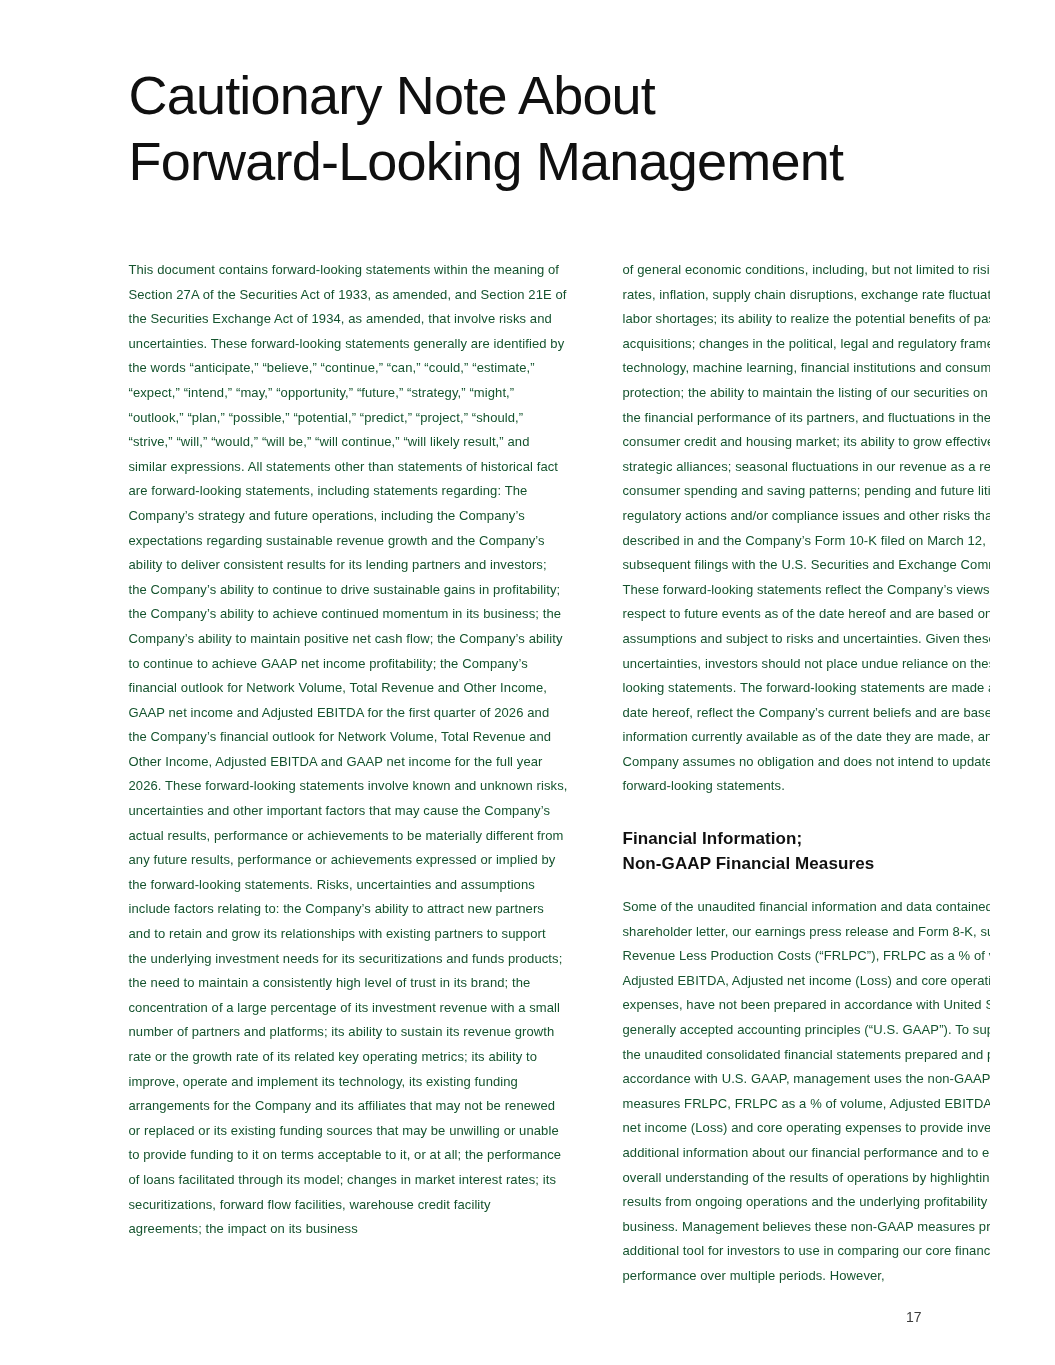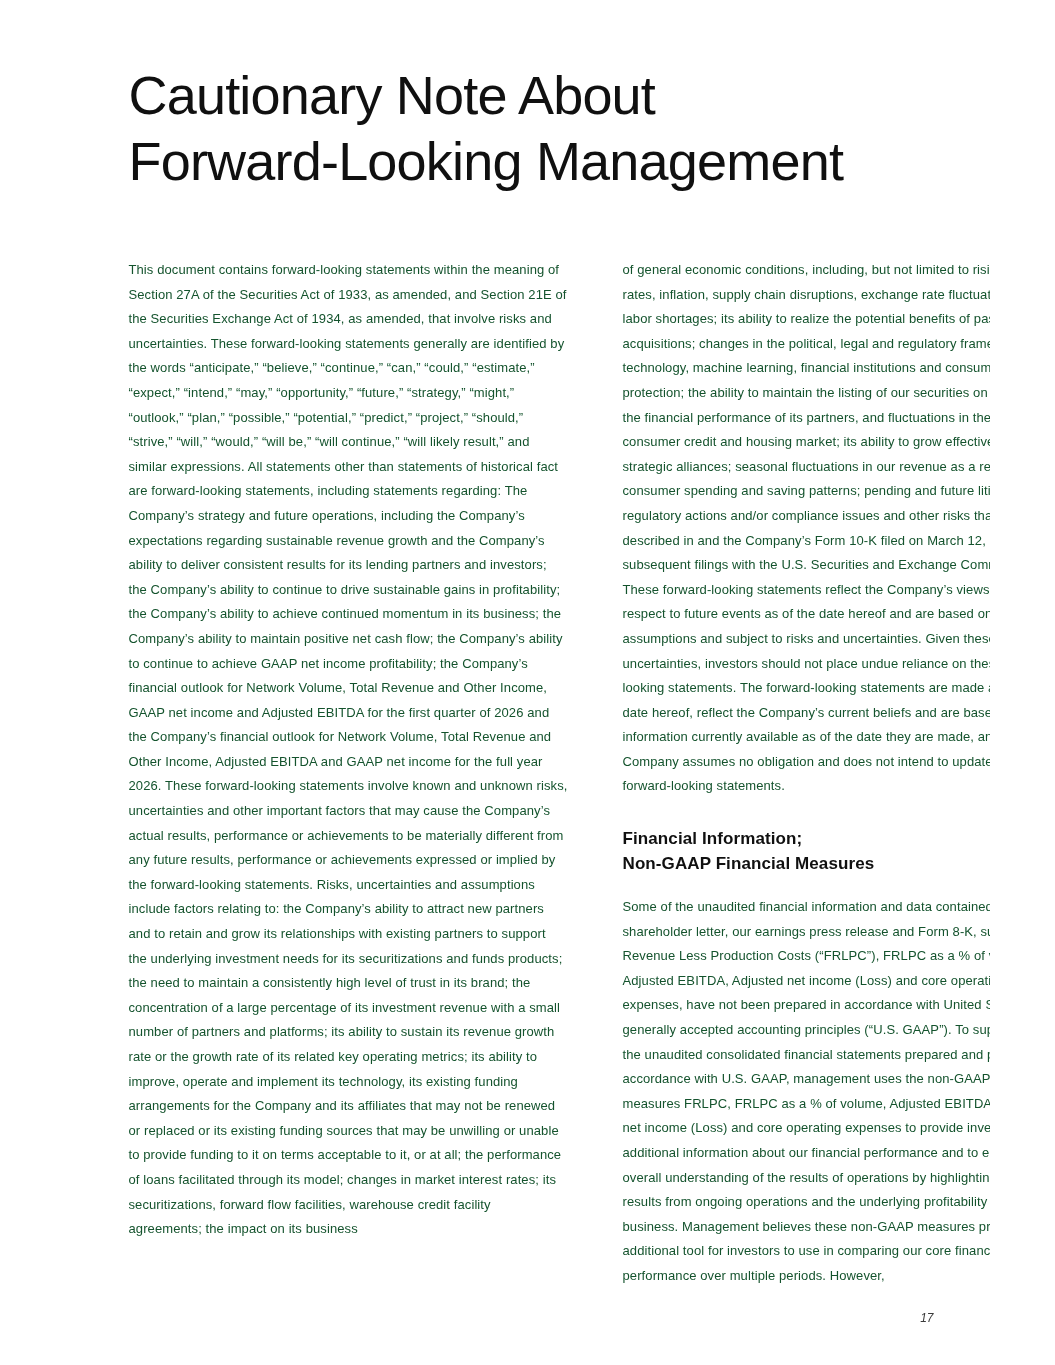--- a/index.html
+++ b/index.html
@@ -46,25 +46,24 @@
     margin-top: 27px;
     margin-bottom: 19px;
     font-size: 17px;
     line-height: 25px;
     font-weight: 700;
     color: #101010;
     letter-spacing: 0.1px;
   }
   .page-number {
     position: absolute;
-    right: 56px;
+    right: 68px;
     bottom: 40px;
-    font-size: 12px;
+    font-size: 14px;
     color: #3a3a3a;
-    font-style: italic;
   }
 </style>
 </head>
 <body>
 
 <div class="page">
 
   <h1 class="title">
     <span>Cautionary Note About</span><br>
     <span>Forward-Looking Management</span>

